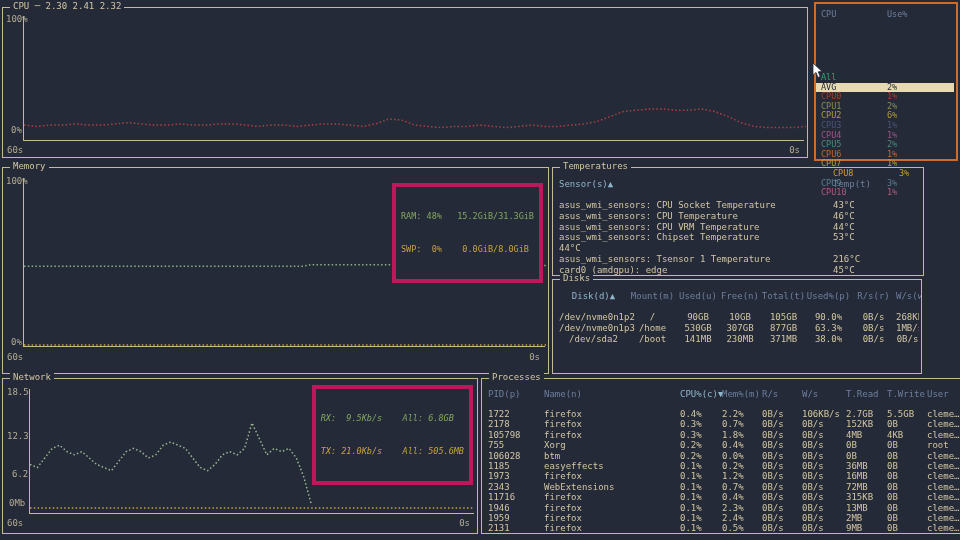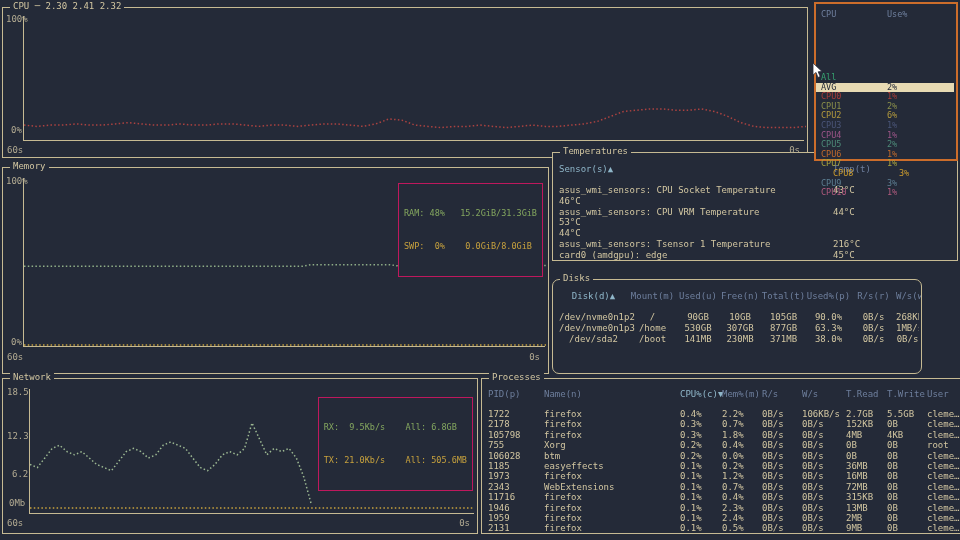--- a/index.html
+++ b/index.html
@@ -12,21 +12,21 @@
   .panel{position:absolute;border:1px solid #c6ba93;background:#242a38;box-sizing:border-box;}
   .panel-title{
     position:absolute;top:-7px;left:7px;background:#242a38;padding:0 3px;
     color:#d2c6a1;white-space:pre;z-index:3;
   }
   .ylab,.xlab{position:absolute;color:#b3ab92;z-index:2;}
   .axis-v{position:absolute;width:1px;background:#c6ba93;z-index:1;}
   .axis-h{position:absolute;height:1px;background:#c6ba93;z-index:1;}
   svg.chart{position:absolute;z-index:1;}
   .legend-box{
-    position:absolute;border:1px solid #be185d;background:#242a38;
+    position:absolute;border:4px solid #be185d;background:#242a38;
     padding:2px 5px;z-index:4;font-size:8.5px;line-height:11px;white-space:pre;
   }
   .txt-green{color:#84a75f;}
   .txt-yellow{color:#c8a23d;}
   
   .thead{color:#6e7f9d;}
   .sorted{color:#8fb6c9;}
   .grid-row{display:grid;align-items:baseline;white-space:pre;overflow:hidden;}
   .temps-grid{grid-template-columns:274px 1fr;padding-left:6px;line-height:10.8px;}
   .disks-grid{grid-template-columns:69px 49px 42px 42px 45px 45px 45px 1fr;padding-left:6px;line-height:10.8px;text-align:center;}
@@ -127,57 +127,59 @@
       <polyline points="0.0,167.0 522.0,167.0" fill="none" stroke="#c8a23d" stroke-width="1.5" stroke-dasharray="1.5 2.3" stroke-linecap="butt"></polyline>
     </svg>
   <div class="legend-box" style="right:5px;top:15px;">
     <div class="txt-green">RAM: 48%   15.2GiB/31.3GiB</div>
     <div class="txt-yellow">SWP:  0%    0.0GiB/8.0GiB</div>
   </div>
   <span class="xlab" style="left:4px;top:184px;">60s</span>
   <span class="xlab" style="right:8px;top:184px;">0s</span>
 </div>
 
-<div class="panel" style="left:552px;top:152px;width:406px;height:109px;">
+<div class="panel" style="left:552px;top:167px;width:372px;height:109px;">
   <span class="panel-title">Temperatures</span>
   <div class="grid-row temps-grid" style="margin-top:11px;">
     <span class="sorted">Sensor(s)▲</span>
     <span class="thead">Temp(t)</span>
   </div>
   <div class="rows" style="top:32px;">
 
   <div class="grid-row temps-grid">
         <span>asus_wmi_sensors: CPU Socket Temperature</span>
         <span>43°C</span>
       </div>
       <div class="grid-row temps-grid">
+        <span>asus_wmi_sensors: CPU Temperature</span>
         <span>46°C</span>
       </div>
       <div class="grid-row temps-grid">
         <span>asus_wmi_sensors: CPU VRM Temperature</span>
         <span>44°C</span>
       </div>
       <div class="grid-row temps-grid">
+        <span>asus_wmi_sensors: Chipset Temperature</span>
         <span>53°C</span>
       </div>
       <div class="grid-row temps-grid">
         <span>44°C</span>
       </div>
       <div class="grid-row temps-grid">
         <span>asus_wmi_sensors: Tsensor 1 Temperature</span>
         <span>216°C</span>
       </div>
       <div class="grid-row temps-grid">
         <span>card0 (amdgpu): edge</span>
         <span>45°C</span>
       </div>
     </div>
 </div>
 
-<div class="panel" style="left:552px;top:279px;width:370px;height:95px;border-radius:7px;">
+<div class="panel" style="left:552px;top:279px;width:370px;height:95px;">
   <span class="panel-title">Disks</span>
   <div class="grid-row disks-grid" style="margin-top:11px;">
     <span class="sorted">Disk(d)▲</span>
     <span class="thead">Mount(m)</span>
     <span class="thead">Used(u)</span>
     <span class="thead">Free(n)</span>
     <span class="thead">Total(t)</span>
     <span class="thead">Used%(p)</span>
     <span class="thead">R/s(r)</span>
     <span class="thead">W/s(w)</span>
@@ -222,21 +224,21 @@
   <span class="ylab" style="left:4px;top:8px;">18.5</span>
   <span class="ylab" style="left:4px;top:52px;">12.3</span>
   <span class="ylab" style="left:9px;top:90px;">6.2</span>
   <span class="ylab" style="left:6px;top:119px;">0Mb</span>
   <div class="axis-v" style="left:26px;top:10px;height:124px;"></div>
   <div class="axis-h" style="left:26px;top:134px;right:3px;"></div>
   <svg class="chart" style="left:27px;top:12px;" width="444" height="118" viewBox="0 0 444 118">
       <polyline points="0.0,73.4 7.4,76.5 14.8,67.0 22.2,57.4 29.6,54.2 37.0,60.6 44.4,63.8 51.8,60.6 59.2,67.0 66.6,73.4 74.0,76.5 81.4,79.7 88.8,70.2 96.2,60.6 103.6,57.4 111.0,60.6 118.4,67.0 125.8,63.8 133.2,54.2 140.6,51.0 148.0,54.2 155.4,57.4 162.8,67.0 170.2,76.5 177.6,79.7 185.0,73.4 192.4,63.8 199.8,60.6 207.2,63.8 214.6,57.4 222.0,31.9 229.4,47.8 236.8,63.8 244.2,57.4 251.6,60.6 259.0,57.4 266.4,67.0 273.8,86.1 281.2,112.9" fill="none" stroke="#9cb892" stroke-width="1.5" stroke-dasharray="1.5 2.3" stroke-linecap="butt"></polyline>
       <polyline points="0.0,117.0 444.0,117.0" fill="none" stroke="#c8a23d" stroke-width="1.5" stroke-dasharray="1.5 2.3" stroke-linecap="butt"></polyline>
     </svg>
-  <div class="legend-box" style="right:4px;top:18px;">
+  <div class="legend-box" style="right:4px;top:6px;font-style:italic;">
     <div class="txt-green">RX:  9.5Kb/s    All: 6.8GB</div>
     <div class="txt-yellow">TX: 21.0Kb/s    All: 505.6MB</div>
   </div>
   <span class="xlab" style="left:4px;top:139px;">60s</span>
   <span class="xlab" style="right:7px;top:139px;">0s</span>
 </div>
 
 <div class="panel" style="left:481px;top:378px;width:520px;height:156px;">
   <span class="panel-title">Processes</span>
   <div class="grid-row proc-grid" style="margin-top:10px;">

